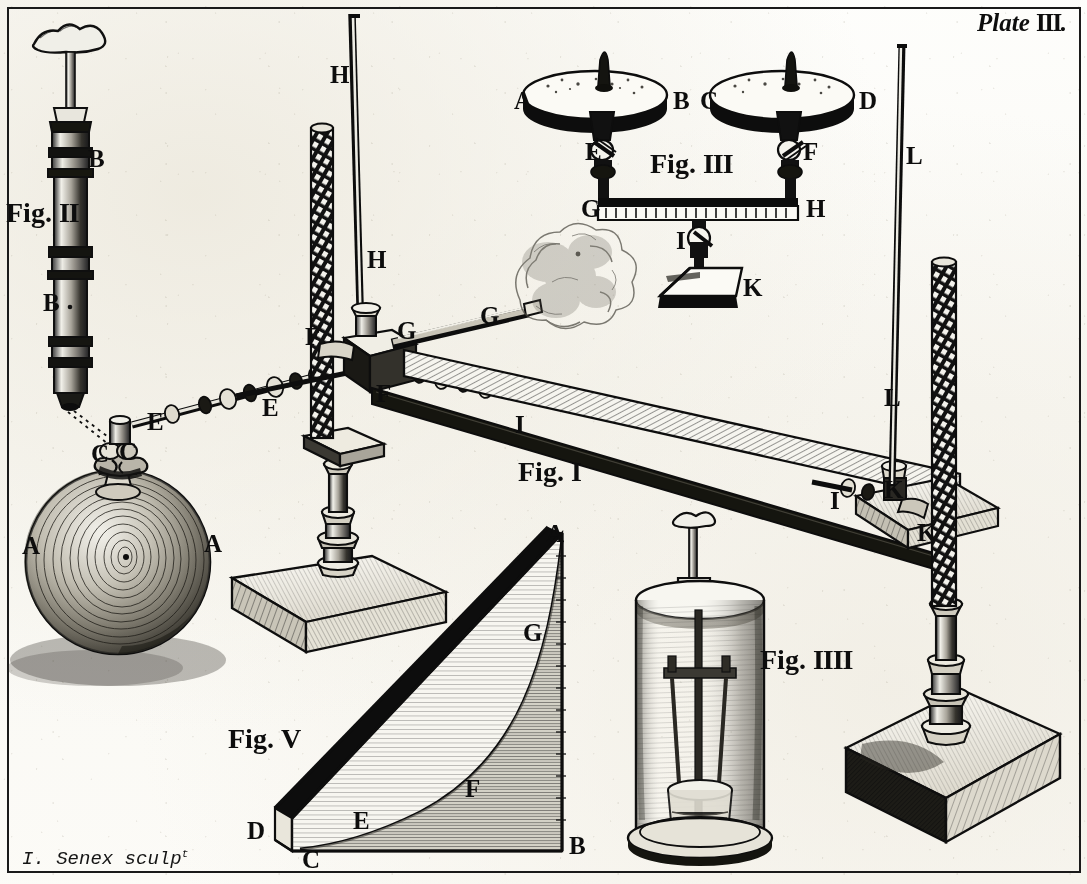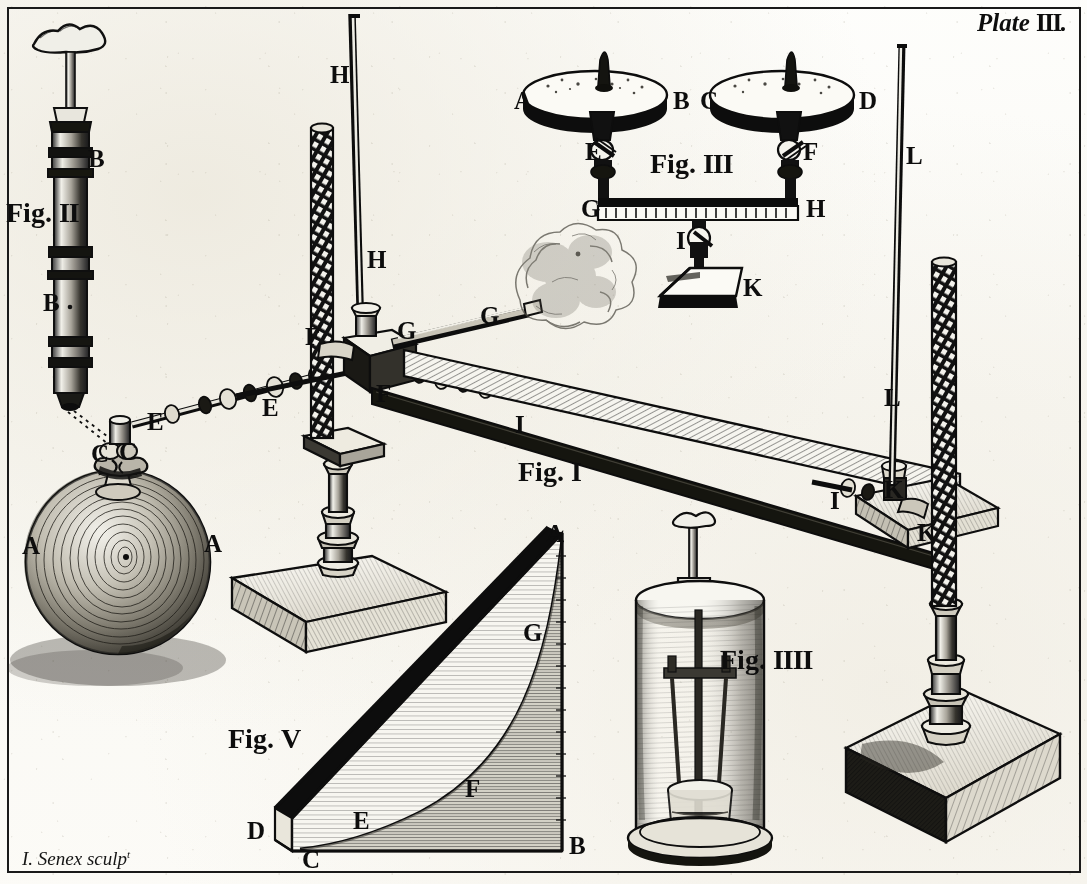--- a/index.html
+++ b/index.html
@@ -88,21 +88,21 @@
     user-select: none;
   }
   #plate-label .rn {
     font-style: normal;
     letter-spacing: -1.5px;
     font-size: 25px;
   }
   #signature {
     position: absolute;
     left: 22px; bottom: 14px;
-    font-family: Liberation Serif, serif;
+    font-family: Liberation Mono, monospace;
     font-style: italic;
     font-size: 19px;
     color: #151515;
     white-space: nowrap;
     user-select: none;
   }
   #signature sup { font-size: 11px; }
 </style>
 </head>
 <body>
@@ -606,21 +606,21 @@
   </div>
 
   <div id="signature">
     <span>I. Senex sculp</span><sup>t</sup>
   </div>
 
   <div id="fig-captions">
       <div class="fig-cap" style="left: 518px; top: 456px;"><span>Fig.</span> <span class="rn">I</span></div>
       <div class="fig-cap" style="left: 6px; top: 197px;"><span>Fig.</span> <span class="rn">II</span></div>
       <div class="fig-cap" style="left: 650px; top: 148px;"><span>Fig.</span> <span class="rn">III</span></div>
-      <div class="fig-cap" style="left: 720px; top: 644px;"><span>Fig.</span> <span class="rn">IIII</span></div>
+      <div class="fig-cap" style="left: 760px; top: 644px;"><span>Fig.</span> <span class="rn">IIII</span></div>
       <div class="fig-cap" style="left: 228px; top: 723px;"><span>Fig.</span> <span class="rn">V</span></div>
     </div>
 
   <div id="part-labels">
       <span class="lbl lbl-cap" style="left: 22px; top: 533px;">A</span>
       <span class="lbl lbl-cap" style="left: 204px; top: 531px;">A</span>
       <span class="lbl lbl-cap" style="left: 91px; top: 441px;">C</span>
       <span class="lbl lbl-cap" style="left: 119px; top: 439px;">C</span>
       <span class="lbl lbl-cap" style="left: 147px; top: 409px;">E</span>
       <span class="lbl lbl-cap" style="left: 262px; top: 395px;">E</span>

